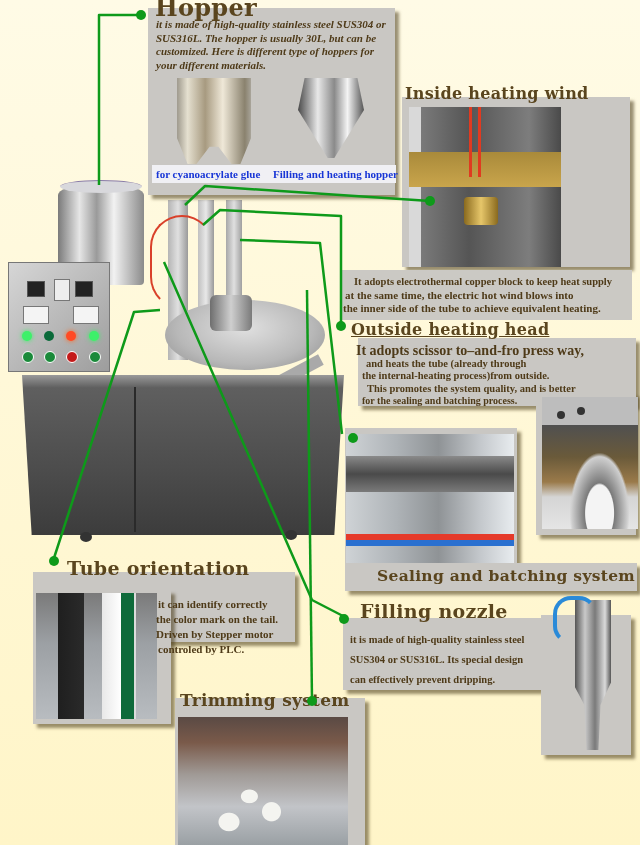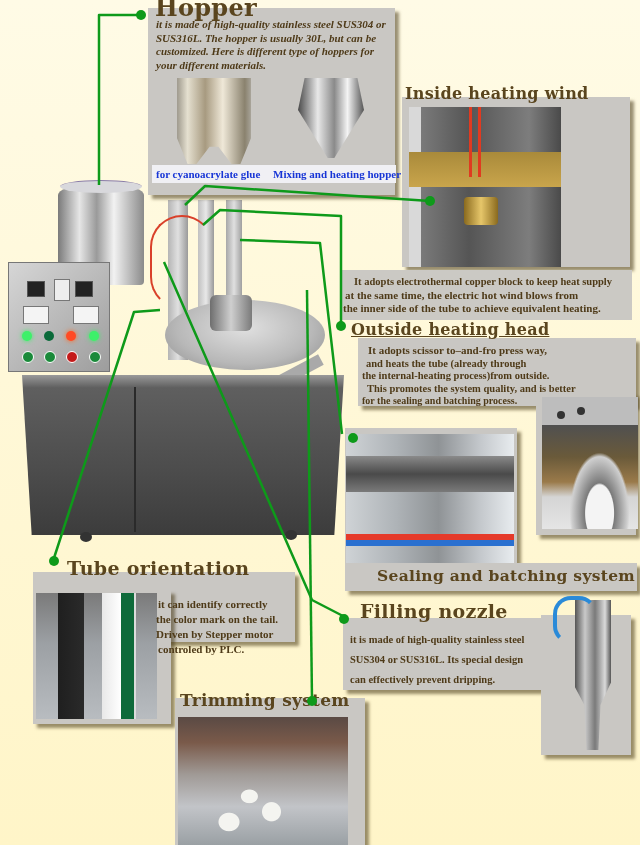--- a/index.html
+++ b/index.html
@@ -80,39 +80,39 @@
 <div class="title" style="left:155px;top:-7px;font-size:24px;">Hopper</div>
 <div class="body-text" style="left:156px;top:18px;width:236px;font-style:italic;">it is made of high-quality stainless steel SUS304 or SUS316L. The hopper is usually 30L, but can be customized. Here is different type of hoppers for your different materials.</div>
 <div class="photo" style="left:170px;top:78px;width:88px;height:86px;
      background:linear-gradient(90deg,#6f6a60 0%,#e5e0d0 20%,#a79a80 40%,#efe8d8 60%,#8a826e 85%,#c8c8c8 100%);
      clip-path:polygon(8% 0,92% 0,92% 70%,80% 100%,70% 100%,55% 80%,45% 80%,30% 100%,20% 100%,8% 70%);"></div>
 <div class="photo" style="left:298px;top:78px;width:66px;height:80px;
      background:linear-gradient(90deg,#4a4a4a 0%,#e8e8e8 30%,#8a8a8a 55%,#f4f4f4 75%,#555 100%);
      clip-path:polygon(10% 0,90% 0,100% 40%,55% 100%,45% 100%,0 40%);"></div>
 <div class="abs" style="left:152px;top:165px;width:244px;height:18px;background:#f0f0f4;"></div>
 <div class="caption-blue" style="left:156px;top:168px;">for cyanoacrylate glue</div>
-<div class="caption-blue" style="left:273px;top:168px;">Mixing and heating hopper</div>
+<div class="caption-blue" style="left:273px;top:168px;">Filling and heating hopper</div>
 
 <div class="panel" style="left:402px;top:97px;width:228px;height:170px;"></div>
 <div class="photo" style="left:409px;top:107px;width:152px;height:160px;
      background:
        linear-gradient(180deg,transparent 0,transparent 45px,#a98a3a 45px,#c9a54c 80px,transparent 80px),
        linear-gradient(90deg,#d9d9d9 0,#d9d9d9 12px,#7a7a7a 12px,#555 60px,#7d7d7d 120px,#4a4a4a 152px);">
   <div class="abs" style="left:60px;top:0;width:6px;height:70px;border-left:3px solid #e03a20;border-right:3px solid #e03a20;"></div>
   <div class="abs" style="left:55px;top:90px;width:34px;height:28px;border-radius:4px;background:linear-gradient(90deg,#8a6a1e,#e6c66a,#8a6a1e);"></div>
 </div>
 <div class="title" style="left:405px;top:84px;font-size:16px;">Inside heating wind</div>
 <div class="panel" style="left:340px;top:270px;width:292px;height:50px;box-shadow:none;background:#cbc9c4;"></div>
 <div class="body-text" style="left:354px;top:275px;font-size:10.5px;white-space:nowrap;">It adopts electrothermal copper block to keep heat supply</div>
-<div class="body-text" style="left:345px;top:289px;font-size:11px;white-space:nowrap;">at the same time, the electric hot wind blows from</div>
+<div class="body-text" style="left:345px;top:289px;font-size:11px;white-space:nowrap;">at the same time, the electric hot wind blows into</div>
 <div class="body-text" style="left:343px;top:302px;font-size:11px;white-space:nowrap;">the inner side of the tube to achieve equivalent heating.</div>
 
 <div class="panel" style="left:358px;top:338px;width:278px;height:68px;"></div>
 <div class="title" style="left:351px;top:320px;font-size:16px;text-decoration:underline;">Outside heating head</div>
-<div class="body-text" style="left:368px;top:344px;white-space:nowrap;font-size:11px;font-family:Liberation Serif, serif;">It adopts scissor to–and-fro press way,</div>
+<div class="body-text" style="left:356px;top:344px;white-space:nowrap;font-size:14px;font-family:Liberation Serif, serif;">It adopts scissor to–and-fro press way,</div>
 <div class="body-text" style="left:366px;top:357px;white-space:nowrap;font-size:10.5px;">and heats the tube (already through</div>
 <div class="body-text" style="left:362px;top:369px;white-space:nowrap;font-size:10.5px;">the internal-heating process)from outside.</div>
 <div class="body-text" style="left:367px;top:382px;white-space:nowrap;font-size:10.5px;">This promotes the system quality, and is better</div>
 <div class="body-text" style="left:362px;top:394px;white-space:nowrap;font-size:10px;">for the sealing and batching process.</div>
 
 <div class="panel" style="left:536px;top:393px;width:100px;height:142px;"></div>
 <div class="photo" style="left:542px;top:397px;width:96px;height:132px;
      background:
        radial-gradient(ellipse at 60% 88%,#f4f4f4 0,#f4f4f4 14px,#7a7a7a 15px,#cfcfcf 28px,transparent 30px),
        linear-gradient(180deg,#bdbdbd 0,#bdbdbd 28px,#505050 28px,#6a5a3a 60px,#9a7a4a 85px,#d5d5d5 100px,#e5e5e5 132px);">

